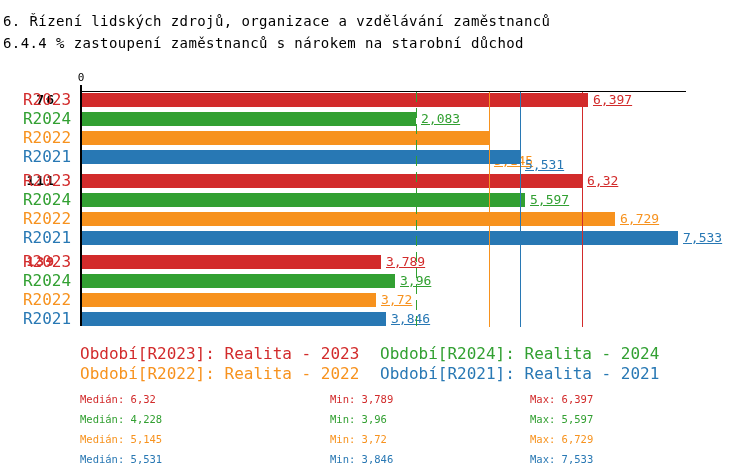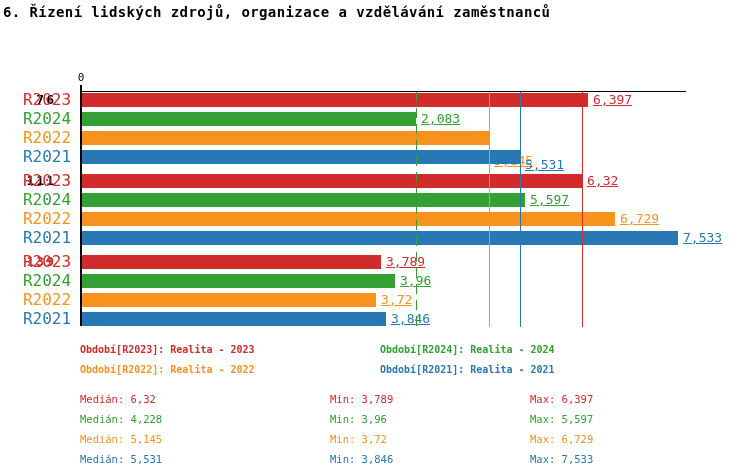--- a/index.html
+++ b/index.html
@@ -1,40 +1,41 @@
 <!DOCTYPE html>
 <html><head>
 <meta charset="utf-8">
 <style>
   html,body{margin:0;padding:0;background:#fff;}
   body{width:750px;height:476px;position:relative;overflow:hidden;
        font-family:"DejaVu Sans Mono",monospace;color:#000;}
   .page{position:absolute;inset:0;width:750px;height:476px;background:#fff;}
-  .t1,.t2{position:absolute;left:3px;font-weight:bold;font-size:14px;letter-spacing:0.4px;white-space:pre;color:#000;}
+  .t1,.t2{position:absolute;left:3px;font-weight:normal;font-size:14px;letter-spacing:0.4px;white-space:pre;color:#000;margin-top:9px;}
   .t1{top:4px;}
   .t2{top:26px;}
   .t3{position:absolute;left:3px;top:47px;font-size:10.5px;white-space:pre;color:#000;}
   .chart{position:absolute;inset:0;}
   .zero{position:absolute;left:74px;top:71px;width:14px;text-align:center;font-size:11px;color:#000;}
   .tick{position:absolute;left:80px;top:85px;width:2px;height:12px;background:#000;}
   .haxis{position:absolute;left:81px;top:91px;width:605px;height:1px;background:#000;}
   .vaxis{position:absolute;left:80px;top:91px;width:2px;height:235px;background:#000;}
   .bar{position:absolute;height:14px;}
   .rowlab{position:absolute;left:18px;width:58px;text-align:center;font-size:16px;line-height:14px;white-space:pre;}
   .vallab{position:absolute;font-size:13px;line-height:14px;white-space:pre;text-decoration:underline;}
   .grouplab{position:absolute;left:8px;width:48px;text-align:right;font-weight:bold;font-size:13px;letter-spacing:2px;line-height:14px;white-space:pre;}
   .mline{position:absolute;width:1px;top:92px;height:235px;}
-  .lgitem{position:absolute;font-size:10px;white-space:pre;font-weight:bold;}
+  .lgitem{position:absolute;font-size:16px;white-space:pre;}
   .statcell{position:absolute;font-size:10.5px;white-space:pre;}
 </style>
 </head>
 <body>
 
 <div class="page">
   <div class="t1">6. Řízení lidských zdrojů, organizace a vzdělávání zaměstnanců</div>
+  <div class="t2">6.4.4 % zastoupení zaměstnanců s nárokem na starobní důchod</div>
 
   <div class="chart">
     <div class="zero">0</div>
     <div class="tick"></div>
     <div class="haxis"></div>
     <div class="vaxis"></div>
     <div>
         <div class="grouplab" style="top: 93px; color: rgb(0, 0, 0);">76</div>
         <div class="rowlab" style="top: 93px; color: rgb(210, 43, 43);">R2023</div>
         <div class="bar" style="top: 93px; left: 82px; width: 506px; background: rgb(210, 43, 43);"></div>

